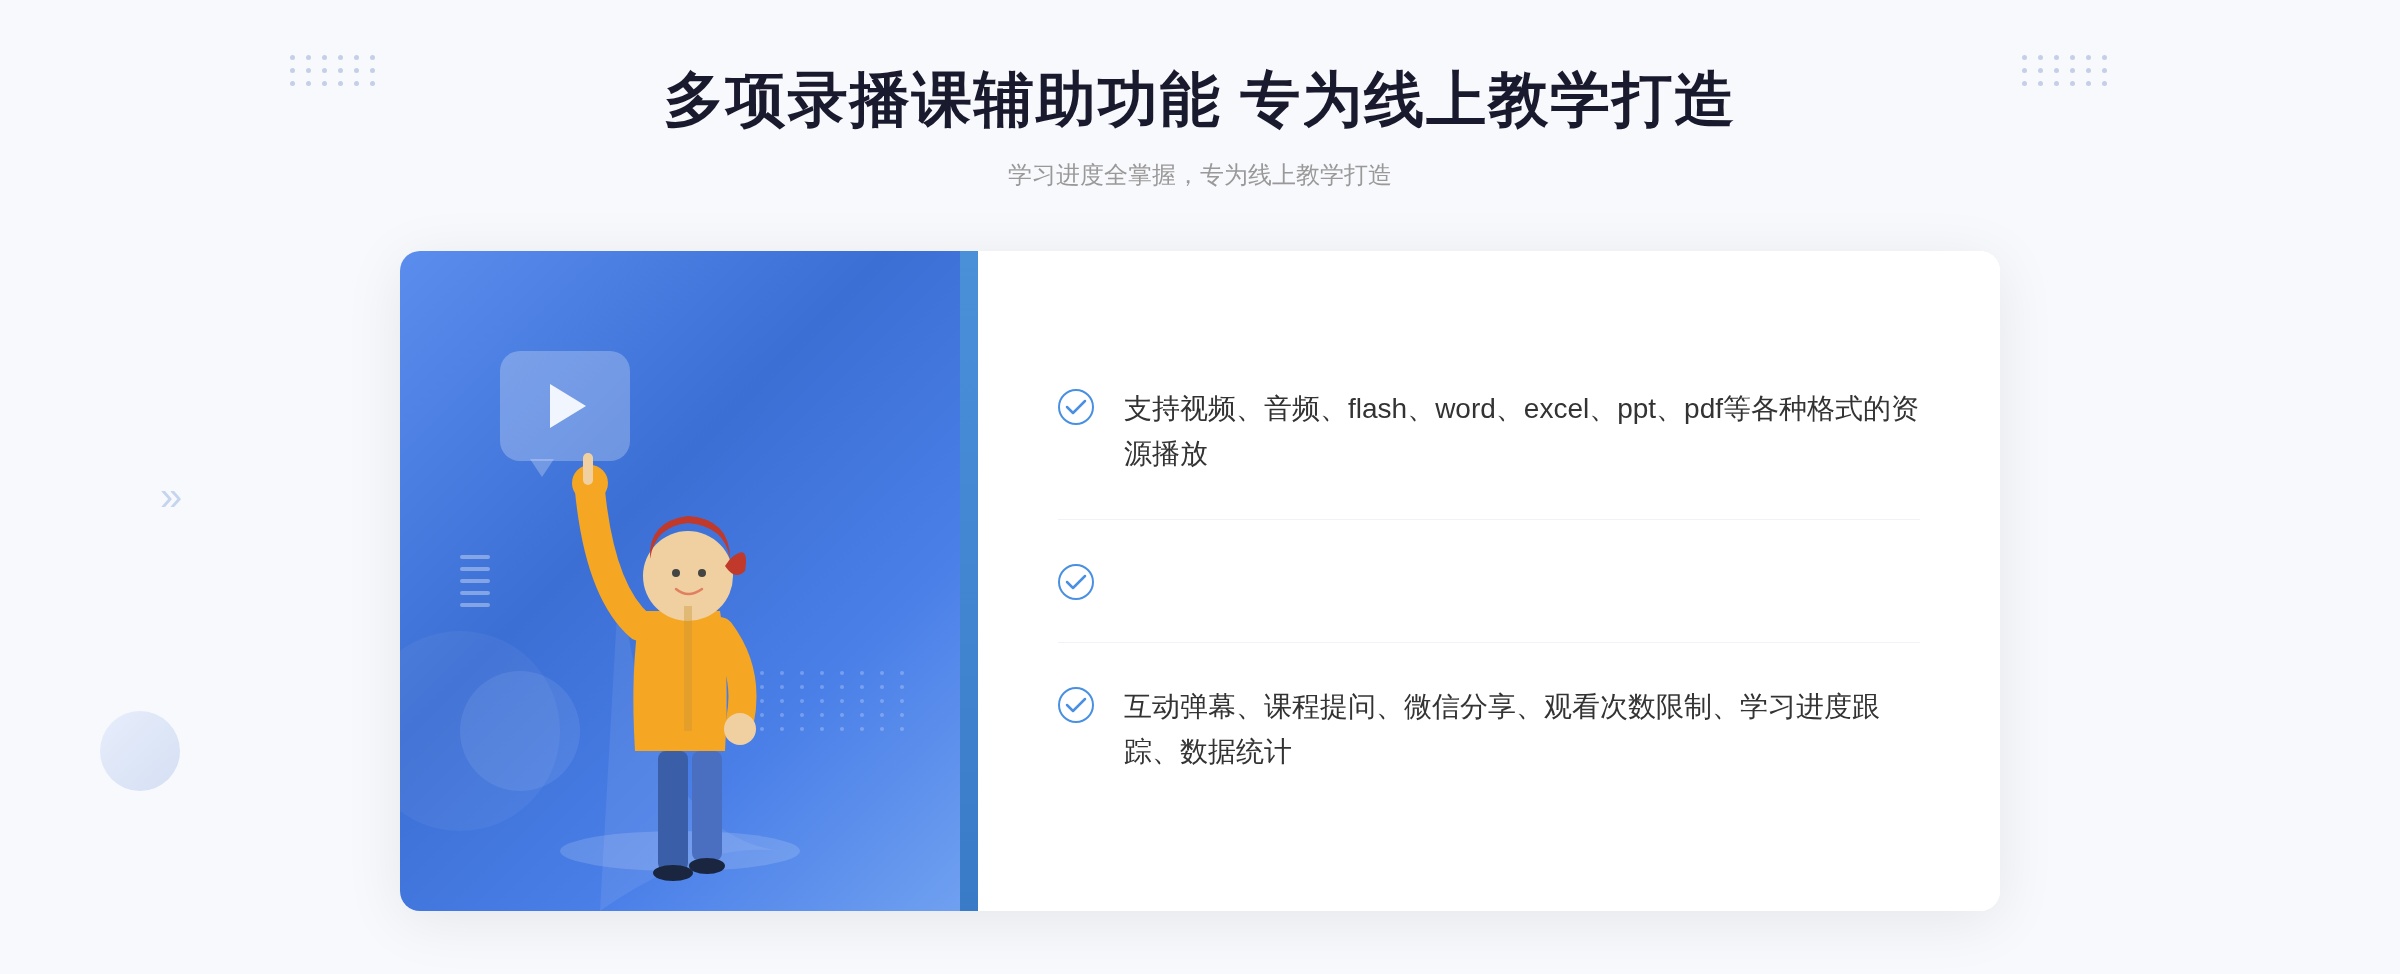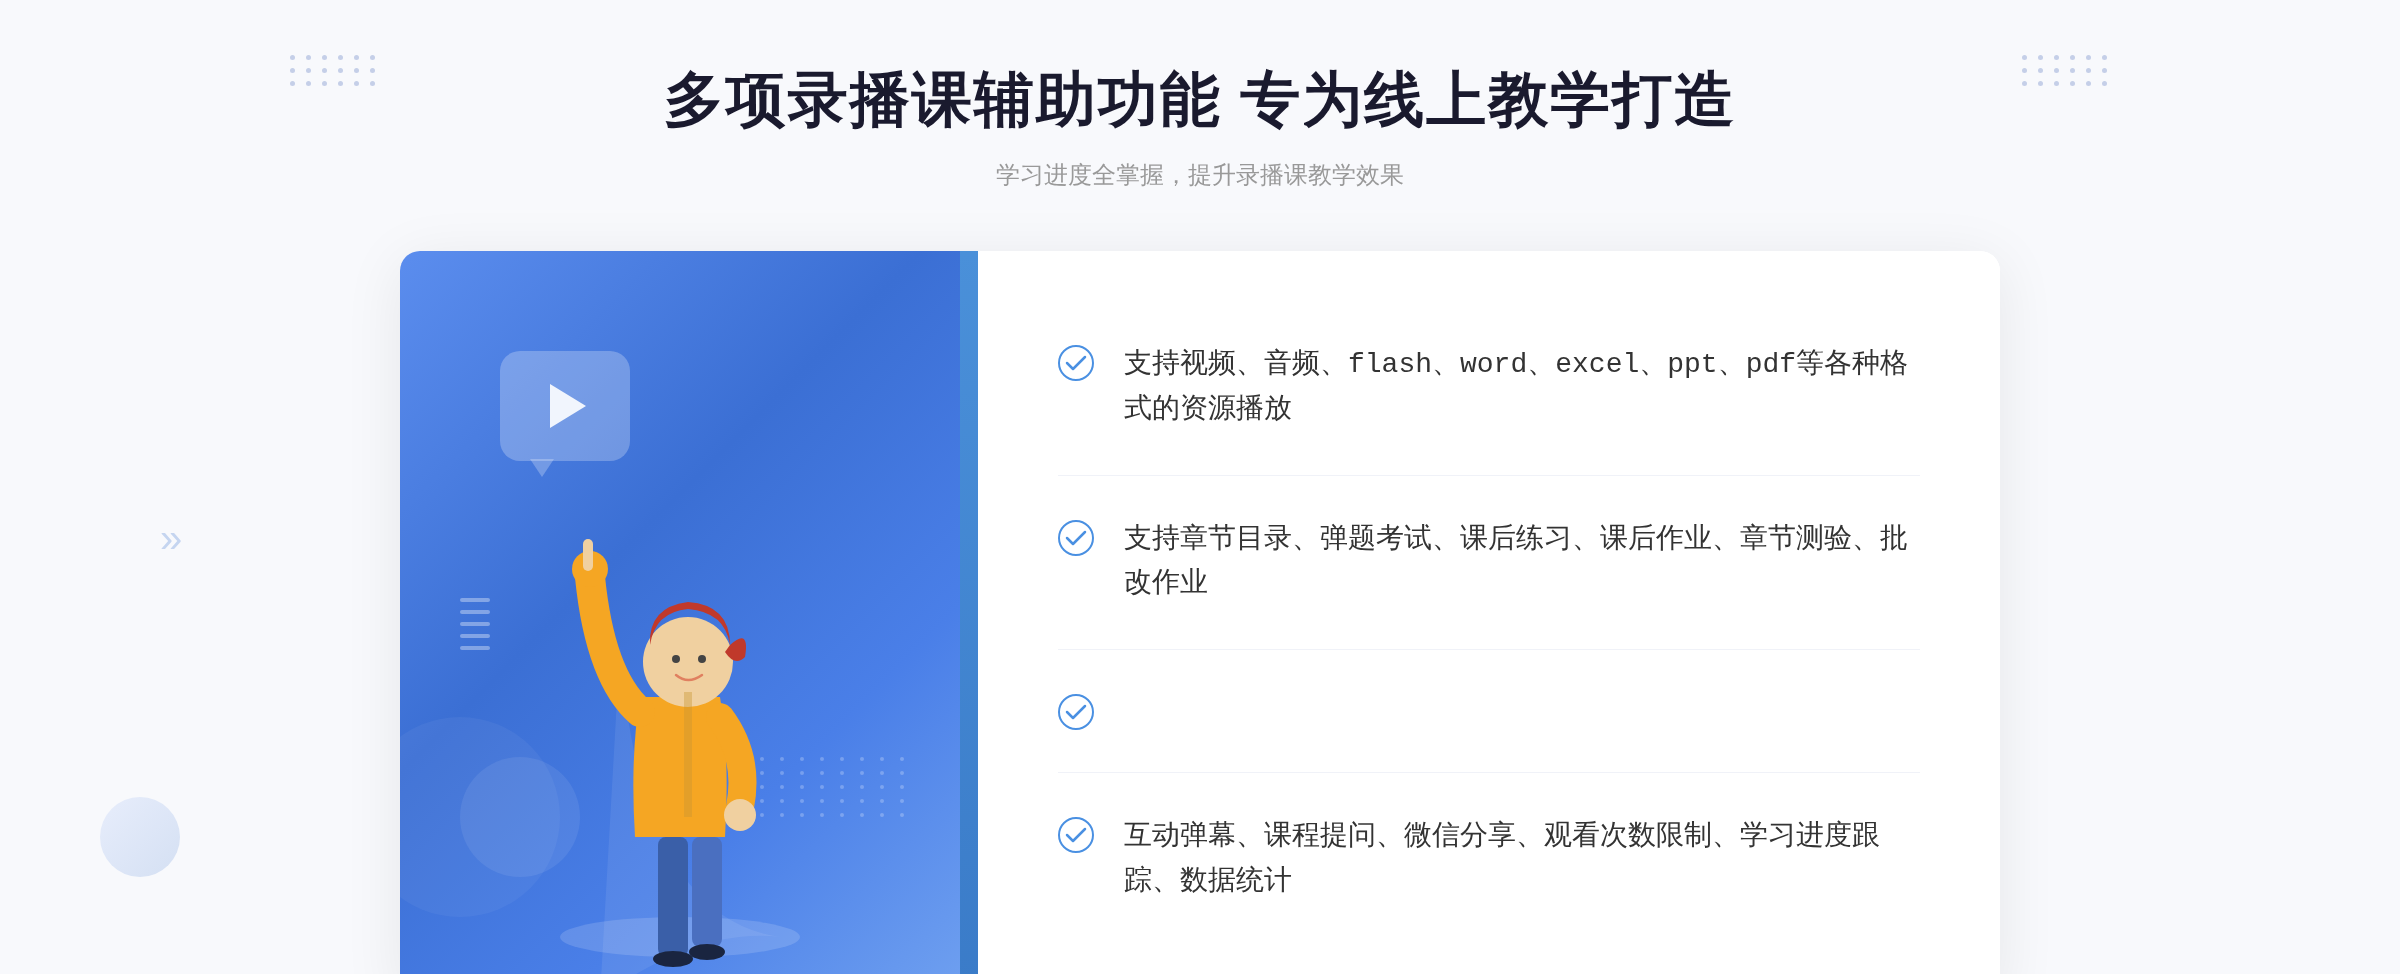--- a/index.html
+++ b/index.html
@@ -224,21 +224,20 @@
       justify-content: center;
       gap: 0;
       background: #ffffff;
     }
 
     .feature-item {
       display: flex;
       align-items: flex-start;
       padding: 42px 0;
       border-bottom: 1px solid #f0f2f8;
-      font-family: Liberation Mono, monospace;
     }
 
     .feature-item:last-child {
       border-bottom: none;
     }
 
     .check-icon {
       width: 36px;
       height: 36px;
       flex-shrink: 0;
@@ -328,21 +327,21 @@
     <div class="dot"></div>
       <div class="dot"></div>
       <div class="dot"></div>
       <div class="dot"></div>
       <div class="dot"></div>
       <div class="dot"></div>
   </div>
 
   <div class="header-section">
     <h1 class="main-title">多项录播课辅助功能 专为线上教学打造</h1>
-    <p class="sub-title">学习进度全掌握，提升录播课教学效果</p>
+    <p class="sub-title">学习进度全掌握，专为线上教学打造</p>
   </div>
 
   <div class="content-section">
 
     <div class="illustration-panel">
 
       <div class="circle-decoration circle-1"></div>
       <div class="circle-decoration circle-2"></div>
 
       <div class="stripes-decoration">
@@ -444,29 +443,20 @@
       <div class="feature-item">
         <div class="check-icon">
           <svg viewBox="0 0 36 36" xmlns="http://www.w3.org/2000/svg">
             <circle cx="18" cy="18" r="17" fill="none" stroke="#4a90e2" stroke-width="2"></circle>
             <polyline points="9,18 15,24 27,12" fill="none" stroke="#4a90e2" stroke-width="2.5" stroke-linecap="round" stroke-linejoin="round"></polyline>
           </svg>
         </div>
         <span class="feature-text">支持视频、音频、flash、word、excel、ppt、pdf等各种格式的资源播放</span>
       </div>
 
-      <div class="feature-item">
-        <div class="check-icon">
-          <svg viewBox="0 0 36 36" xmlns="http://www.w3.org/2000/svg">
-            <circle cx="18" cy="18" r="17" fill="none" stroke="#4a90e2" stroke-width="2"></circle>
-            <polyline points="9,18 15,24 27,12" fill="none" stroke="#4a90e2" stroke-width="2.5" stroke-linecap="round" stroke-linejoin="round"></polyline>
-          </svg>
-        </div>
-        <span class="feature-text">支持章节目录、弹题考试、课后练习、课后作业、章节测验、批改作业</span>
-      </div>
 
       <div class="feature-item">
         <div class="check-icon">
           <svg viewBox="0 0 36 36" xmlns="http://www.w3.org/2000/svg">
             <circle cx="18" cy="18" r="17" fill="none" stroke="#4a90e2" stroke-width="2"></circle>
             <polyline points="9,18 15,24 27,12" fill="none" stroke="#4a90e2" stroke-width="2.5" stroke-linecap="round" stroke-linejoin="round"></polyline>
           </svg>
         </div>
       </div>
 

